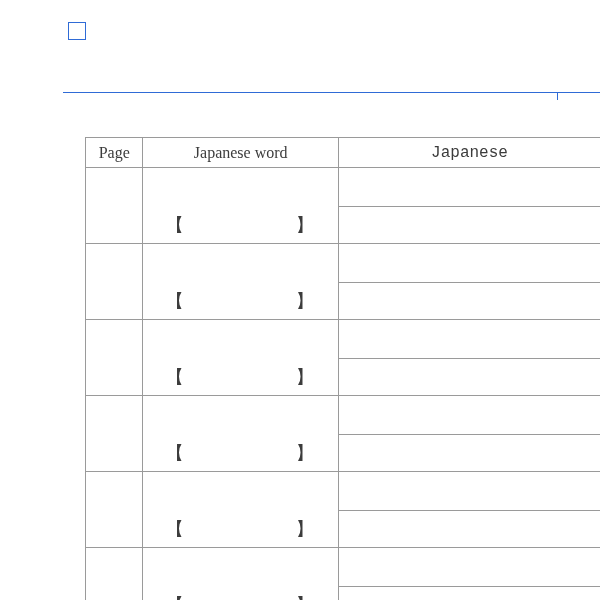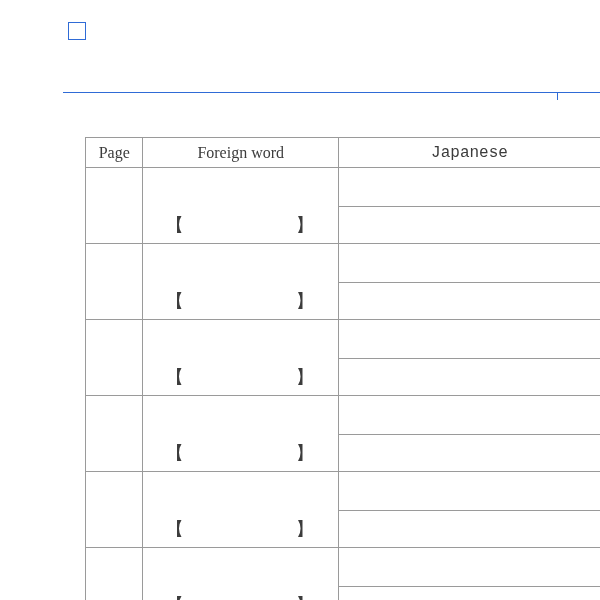--- a/index.html
+++ b/index.html
@@ -91,21 +91,21 @@
 
 <div class="page">
   <div class="checkbox"></div>
   <div class="blue-rule"></div>
   <div class="blue-tick"></div>
 
   <table class="tbl">
     <thead>
       <tr>
         <th class="col-page">Page</th>
-        <th class="col-fw">Foreign word</th>
+        <th class="col-fw">Japanese word</th>
         <th class="col-jp">Japanese</th>
       </tr>
     </thead>
     <tbody>
       <tr class="row">
         <td class="col-page"></td>
         <td class="col-fw">
           <span class="brk">
               <span>【</span>
               <span></span>

